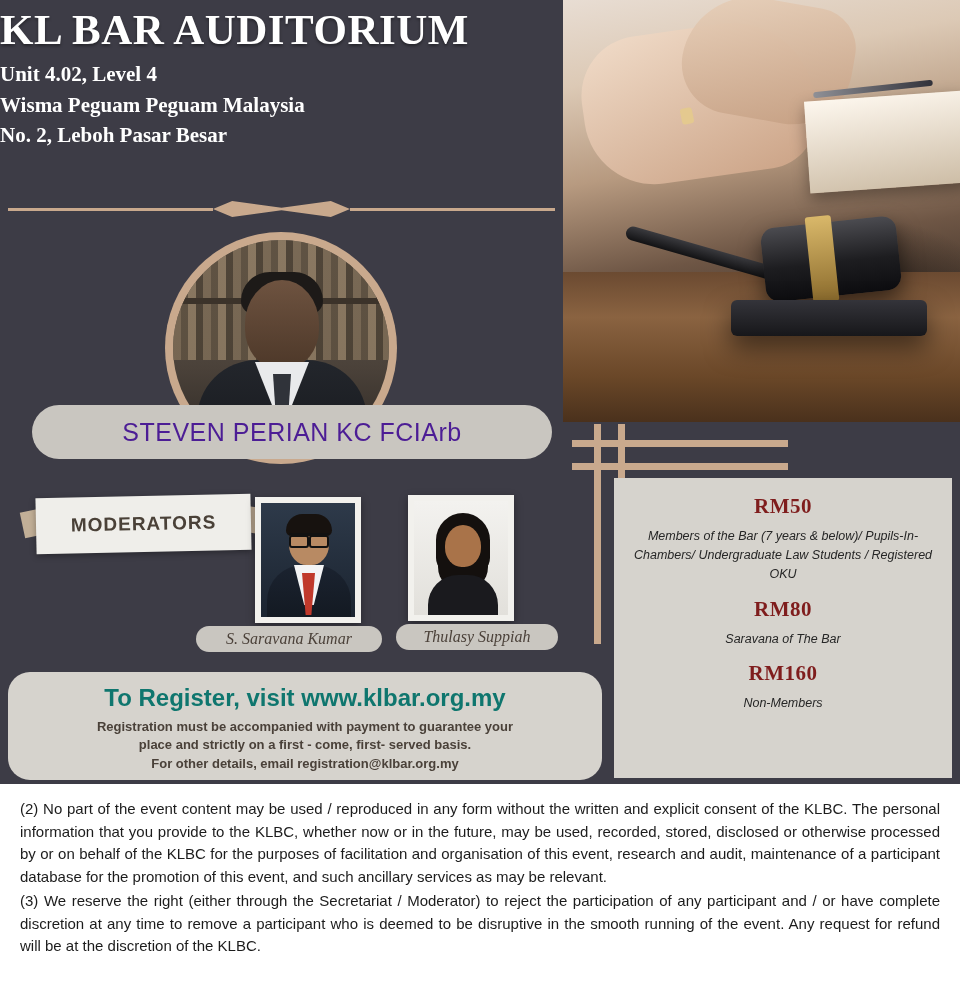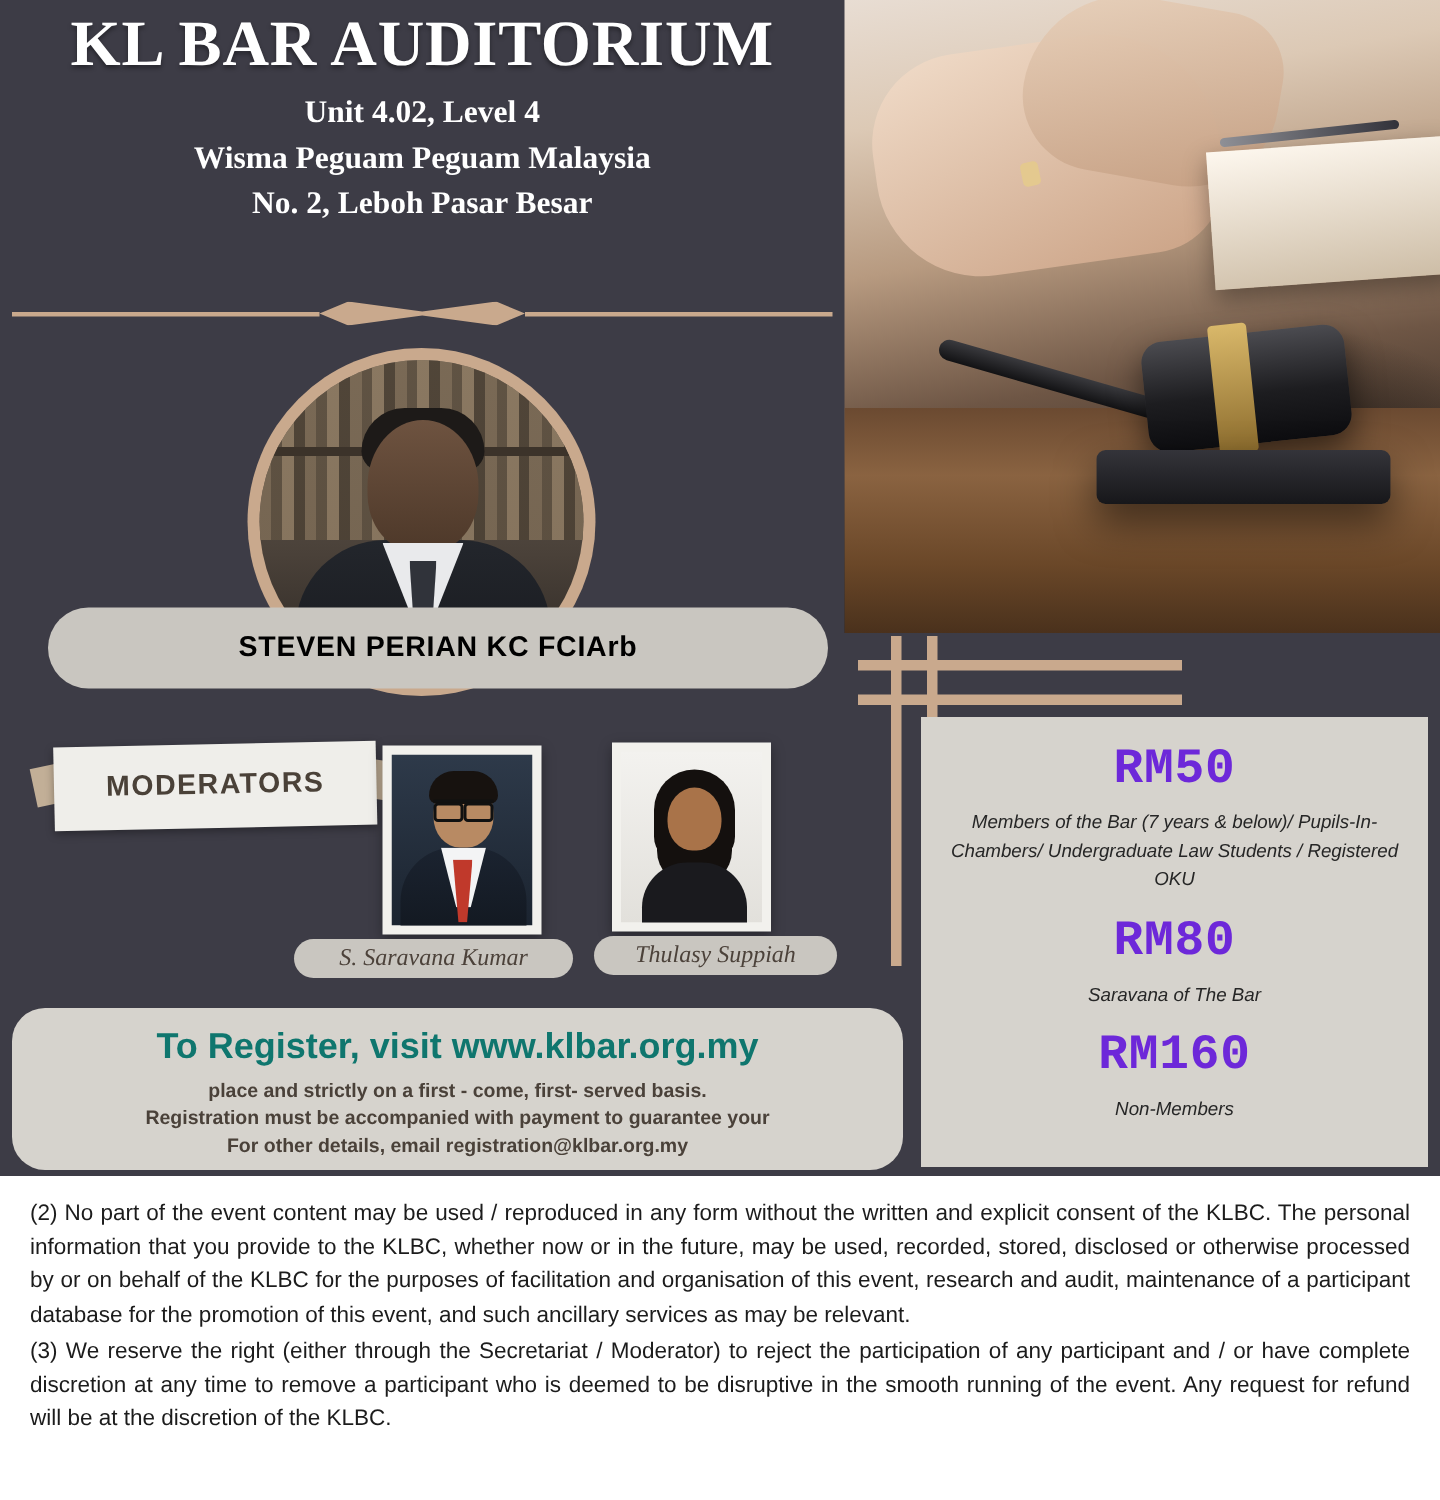--- a/index.html
+++ b/index.html
@@ -80,21 +80,21 @@
   }
   .photo-gavel .pen {
     position: absolute; left: 250px; top: 86px; width: 120px; height: 6px;
     background: linear-gradient(90deg,#8f9096,#32323a);
     transform: rotate(-6deg); border-radius: 3px;
   }
 
   
   .header {
     position: absolute; left: 0; top: 0; width: 563px; height: 196px;
-    text-align: center; padding-top: 6px;
+    text-align: left; padding-top: 6px;
   }
   .title {
     font-family: "Liberation Serif", serif;
     font-weight: bold;
     font-size: 43px;
     letter-spacing: .5px;
     color: #ffffff;
     line-height: 1.1;
     text-shadow: 0 2px 3px rgba(0,0,0,.4);
   }
@@ -172,21 +172,21 @@
   }
 
   
   .name-pill {
     position: absolute; left: 32px; top: 405px; width: 520px; height: 54px;
     background: #c9c6c0; border-radius: 30px;
     display: flex; align-items: center; justify-content: center;
   }
   .name-pill span {
     font-family: "Liberation Sans", sans-serif;
-    font-weight: bold; font-size: 19px; letter-spacing: .5px; color: #000000;
+    font-weight: normal; font-size: 25px; letter-spacing: .5px; color: #4c1d95;
   }
 
   
   .mod-tape {
     position: absolute; left: 36px; top: 496px; width: 215px; height: 56px;
     background: #efeeea;
     transform: rotate(-1.2deg);
     box-shadow: 0 2px 6px rgba(0,0,0,.35);
     display:flex; align-items:center; justify-content:center;
   }
@@ -255,22 +255,22 @@
   .cb-h1 { left: 572px; top: 440px; width: 216px; height: 7px; }
   .cb-h2 { left: 572px; top: 463px; width: 216px; height: 7px; }
   .cb-v1 { left: 594px; top: 424px; width: 7px; height: 220px; }
   .cb-v2 { left: 618px; top: 424px; width: 7px; height: 220px; }
 
   .price {
     position: absolute; left: 614px; top: 478px; width: 338px; height: 300px;
     background: #d6d3cd; text-align: center; padding-top: 16px;
   }
   .price .amt {
-    font-family: Liberation Mono, monospace; font-weight: bold;
-    font-size: 33px; color: #6d28d9; letter-spacing: .5px;
+    font-family: Liberation Serif, serif; font-weight: bold;
+    font-size: 21px; color: #7f1d1d; letter-spacing: .5px;
   }
   .price .desc {
     font-family: "Liberation Sans", sans-serif; font-weight: normal; font-style: italic;
     font-size: 12.5px; color: #262626; line-height: 1.5; margin: 8px 18px 0 18px;
   }
   .price .blk { margin-bottom: 14px; }
   .price .blk.b2 { margin-bottom: 12px; }
 
   
   .terms {
@@ -364,22 +364,22 @@
   <div class="mod-name mn1">
     <span>S. Saravana Kumar</span>
   </div>
   <div class="mod-name mn2">
     <span>Thulasy Suppiah</span>
   </div>
 
   <div class="register">
     <div class="reg-title">To Register, visit www.klbar.org.my</div>
     <div class="reg-sub">
+      <div>Registration must be accompanied with payment to guarantee your</div>
       <div>place and strictly on a first - come, first- served basis.</div>
-      <div>Registration must be accompanied with payment to guarantee your</div>
       <div>For other details, email registration@klbar.org.my</div>
     </div>
   </div>
 
   <div class="crossbar cb-h1"></div>
   <div class="crossbar cb-h2"></div>
   <div class="crossbar cb-v1"></div>
   <div class="crossbar cb-v2"></div>
 
   <div class="price">

